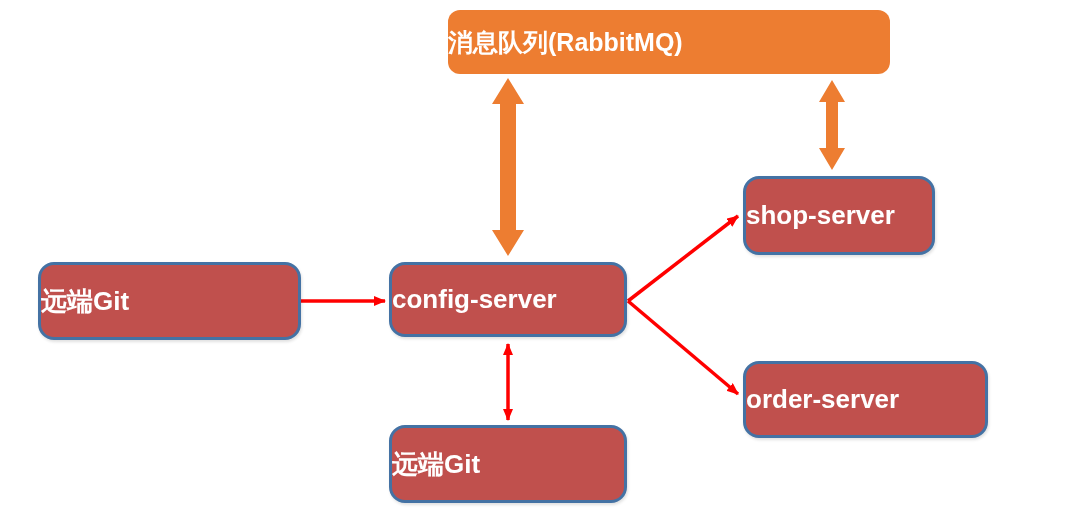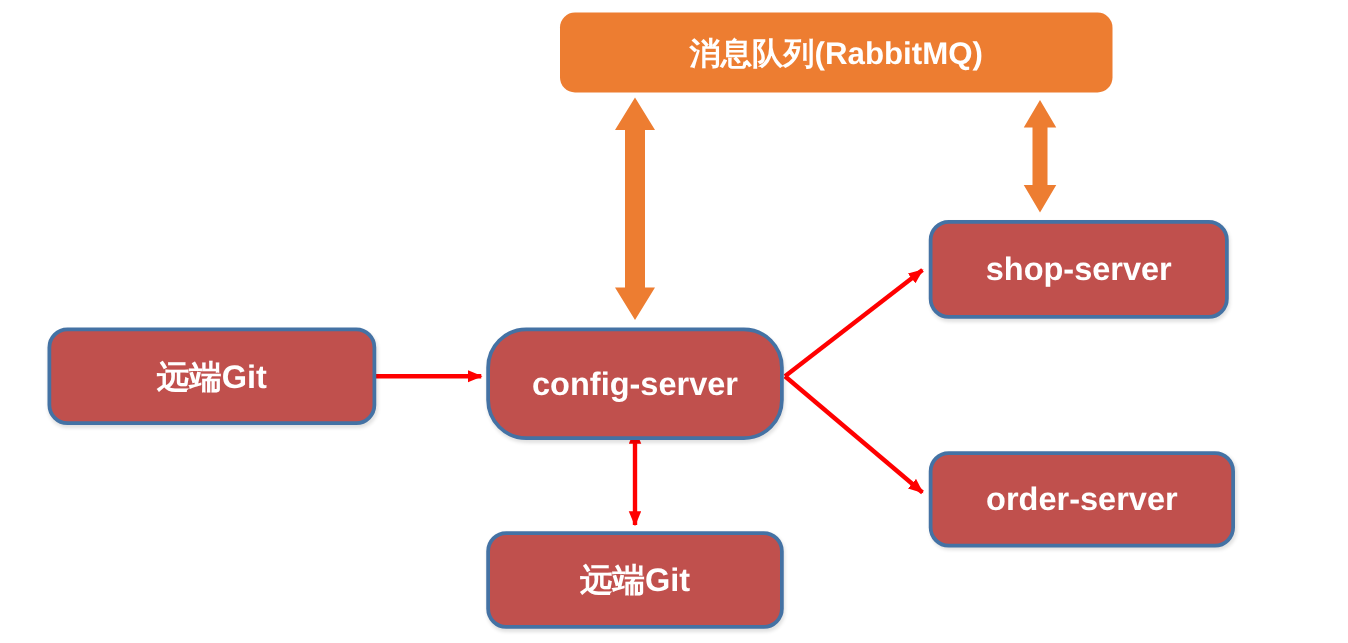--- a/index.html
+++ b/index.html
@@ -19,43 +19,43 @@
     position: absolute;
     left: 0; top: 0;
     width: 1078px;
     height: 514px;
     pointer-events: none;
   }
   .node {
     position: absolute;
     display: flex;
     align-items: center;
-    justify-content: center;
+    justify-content: flex-start;
     box-sizing: border-box;
     background: var(--node-fill, #C0504D);
     border: 3px solid var(--node-border, #4472A4);
     border-radius: 16px;
     color: var(--text, #ffffff);
     font-weight: bold;
     font-size: 26px;
     text-align: center;
     box-shadow: 1px 2px 3px rgba(0,0,0,0.12);
   }
   .node-label { white-space: nowrap; }
   .node-queue {
     background: var(--queue-fill, #ED7D31);
     border: none;
     border-radius: 12px;
     font-size: 25px;
     box-shadow: none;
     left: 448px; top: 10px; width: 442px; height: 64px;
   }
   .node-remote-git   { left: 38px;  top: 262px; width: 263px; height: 78px; }
-  .node-config-server{ left: 389px; top: 262px; width: 238px; height: 90px; border-radius: 32px; }
-  .node-shop-server  { left: 743px; top: 176px; width: 240px; height: 79px; }
+  .node-config-server{ left: 389px; top: 262px; width: 238px; height: 75px; }
+  .node-shop-server  { left: 743px; top: 176px; width: 192px; height: 79px; }
   .node-order-server { left: 743px; top: 361px; width: 245px; height: 77px; }
   .node-local-git    { left: 389px; top: 425px; width: 238px; height: 78px; }
 
   .edge-orange { fill: var(--arrow-orange, #ED7D31); }
   .edge-red-line {
     stroke: var(--arrow-red, #FF0000);
     stroke-width: 3.5;
     fill: none;
   }
   .edge-red-head { fill: var(--arrow-red, #FF0000); }

